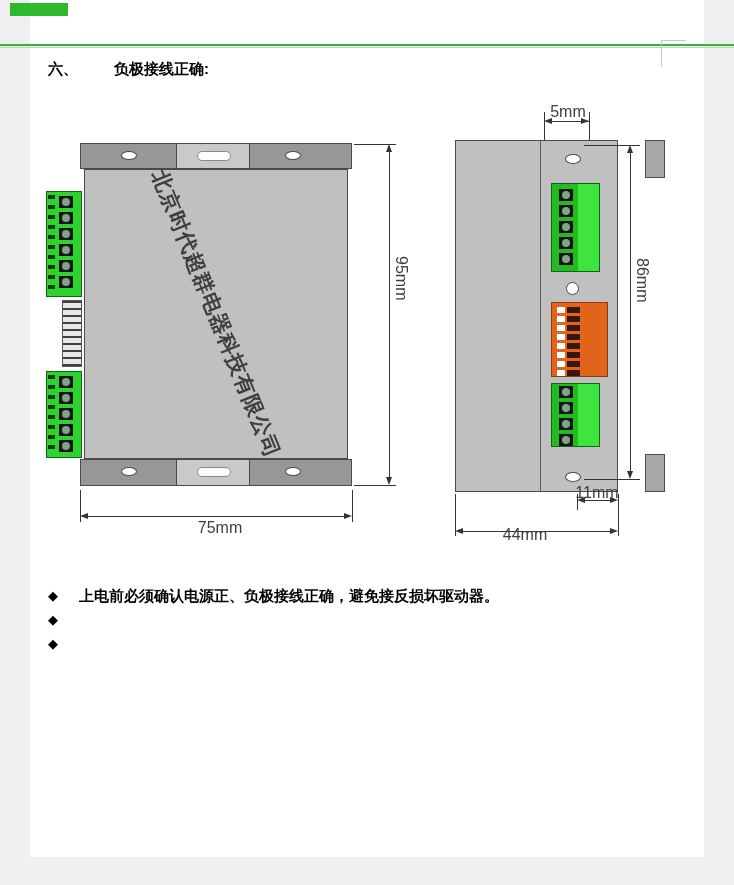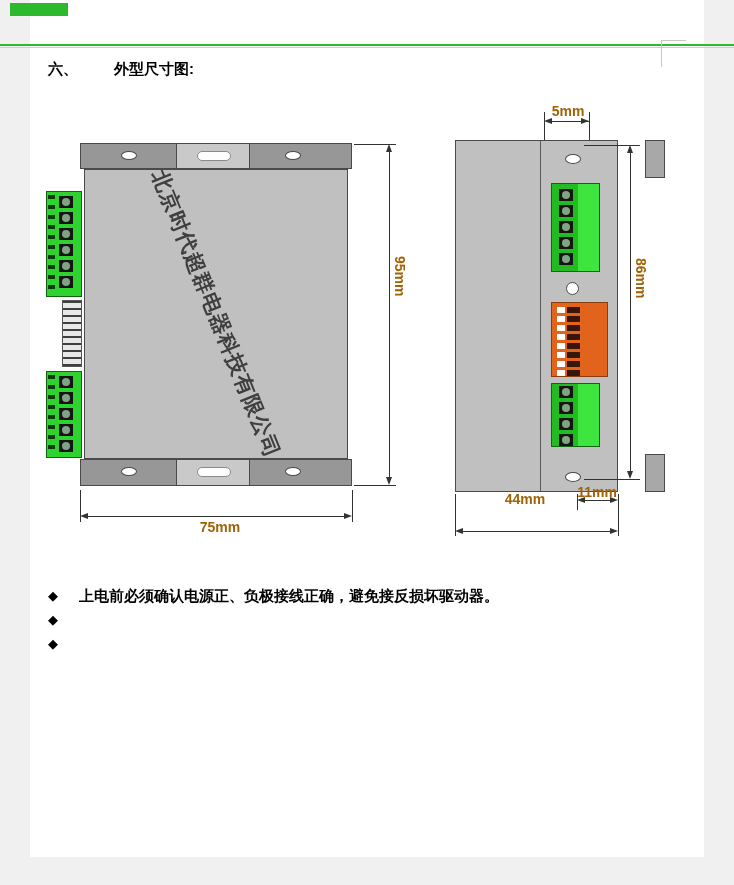--- a/index.html
+++ b/index.html
@@ -38,38 +38,38 @@
   .dip-b { display:block; width:13px; height:6px; background:#38170a; }
 
   .tab { position:absolute; background:#a8a8a8; border:1px solid #4a4a4a; }
 
   .dline { position:absolute; background:var(--line-color,#333); }
   .arr { position:absolute; width:0; height:0; }
   .arr.l { border-top:3px solid transparent; border-bottom:3px solid transparent; border-right:8px solid var(--line-color,#333); }
   .arr.r { border-top:3px solid transparent; border-bottom:3px solid transparent; border-left:8px solid var(--line-color,#333); }
   .arr.u { border-left:3px solid transparent; border-right:3px solid transparent; border-bottom:8px solid var(--line-color,#333); }
   .arr.d { border-left:3px solid transparent; border-right:3px solid transparent; border-top:8px solid var(--line-color,#333); }
-  .dlabel { position:absolute; font-size:14px; color:#a16207; text-align:center;font-weight:bold; }
+  .dlabel { position:absolute; font-size:16px; color:#404040; text-align:center; }
   .dlabel.v { writing-mode:vertical-rl; text-align:left; }
 
   .notes { position:absolute; left:48px; top:587px; width:636px; font-size:15px; font-weight:bold; color:#000; }
   .note { display:flex; margin-bottom:6px; line-height:18px; }
   .note .bullet { flex:0 0 31px; font-size:13px; }
 </style>
 </head>
 <body>
 
 <div id="screen">
   <div class="page"></div>
   <div class="accent-square"></div>
   <div class="rule-a"></div>
   <div class="rule-b"></div>
   <div class="corner-mark"></div>
 
-  <div class="heading"><span class="num">六、</span><span>外型尺寸图:</span></div>
+  <div class="heading"><span class="num">六、</span><span>负极接线正确:</span></div>
 
   <div>
     <div class="part flange" style="left:80px;top:143px;width:272px;height:26px"></div>
     <div class="hole" style="left:121px;top:151px;width:16px;height:9px"></div>
     <div class="part center-block" style="left:176px;top:143px;width:74px;height:26px"></div>
     <div class="slot" style="left:197px;top:151px;width:34px;height:10px"></div>
     <div class="hole" style="left:285px;top:151px;width:16px;height:9px"></div>
 
     <div class="part body-panel" style="left:84px;top:169px;width:264px;height:290px">
       <div class="watermark">北京时代超群电器科技有限公司</div>
@@ -198,21 +198,21 @@
     <div class="dline" style="left:618px;top:494px;width:1px;height:42px"></div>
     <div class="dline" style="left:581px;top:500px;width:33px;height:1px"></div>
     <div class="arr l" style="left:577px;top:497px"></div>
     <div class="arr r" style="left:610px;top:497px"></div>
     <div class="dlabel" style="left:572px;top:484px;width:50px">11mm</div>
 
     <div class="dline" style="left:455px;top:494px;width:1px;height:42px"></div>
     <div class="dline" style="left:459px;top:531px;width:155px;height:1px"></div>
     <div class="arr l" style="left:455px;top:528px"></div>
     <div class="arr r" style="left:610px;top:528px"></div>
-    <div class="dlabel" style="left:495px;top:491px;width:60px">44mm</div>
+    <div class="dlabel" style="left:495px;top:526px;width:60px">44mm</div>
   </div>
 
   <div class="notes">
     <div class="note">
       <span class="bullet">◆</span>
       <span class="txt">上电前必须确认电源正、负极接线正确，避免接反损坏驱动器。</span>
     </div>
     <div class="note">
       <span class="bullet">◆</span>
     </div>

